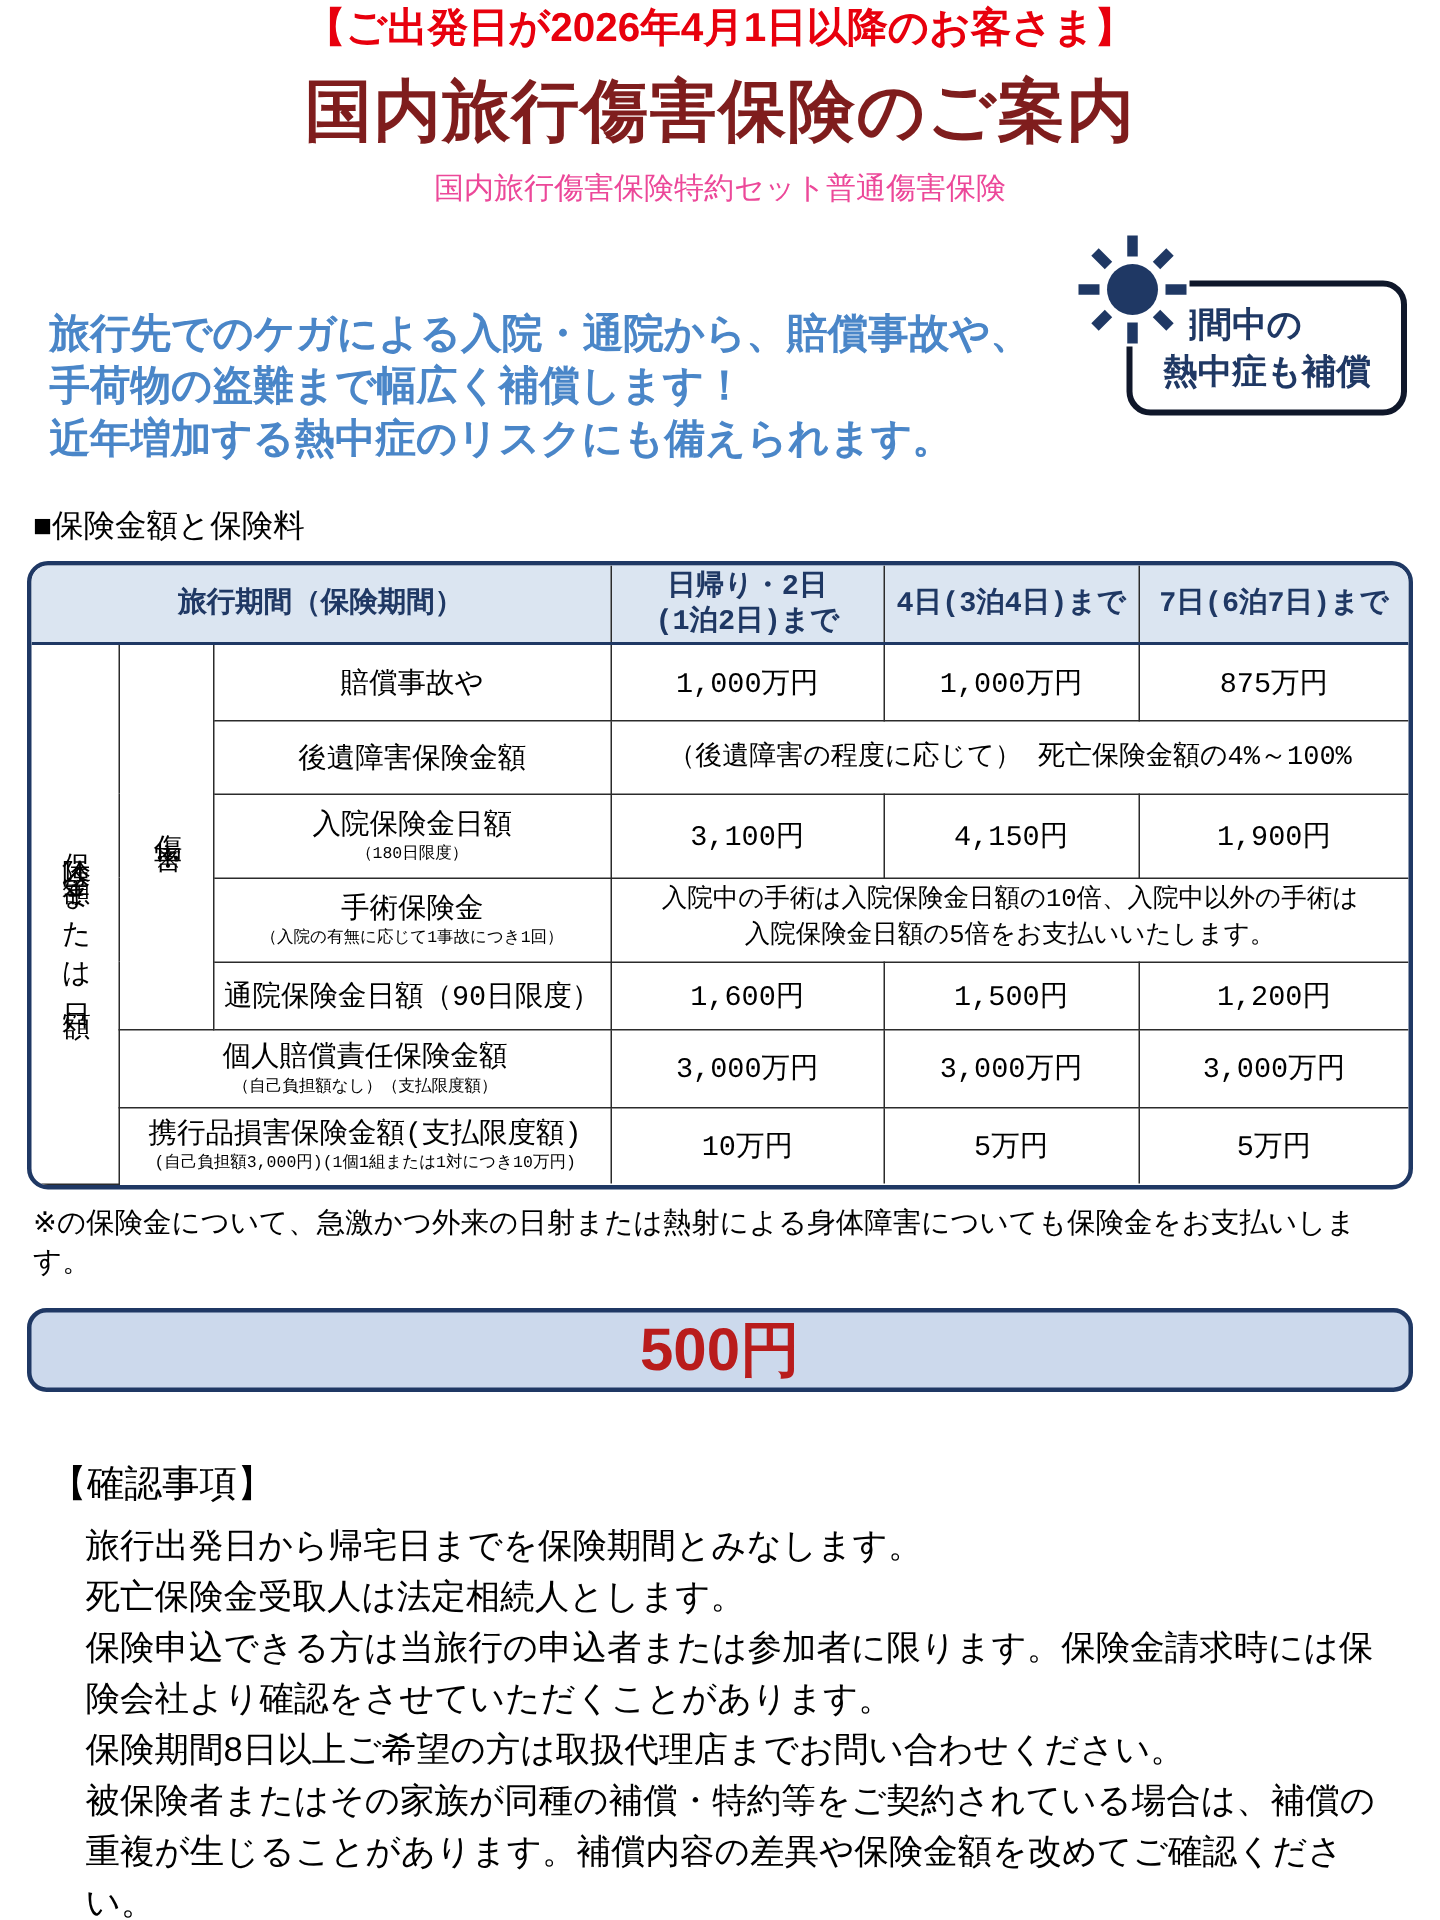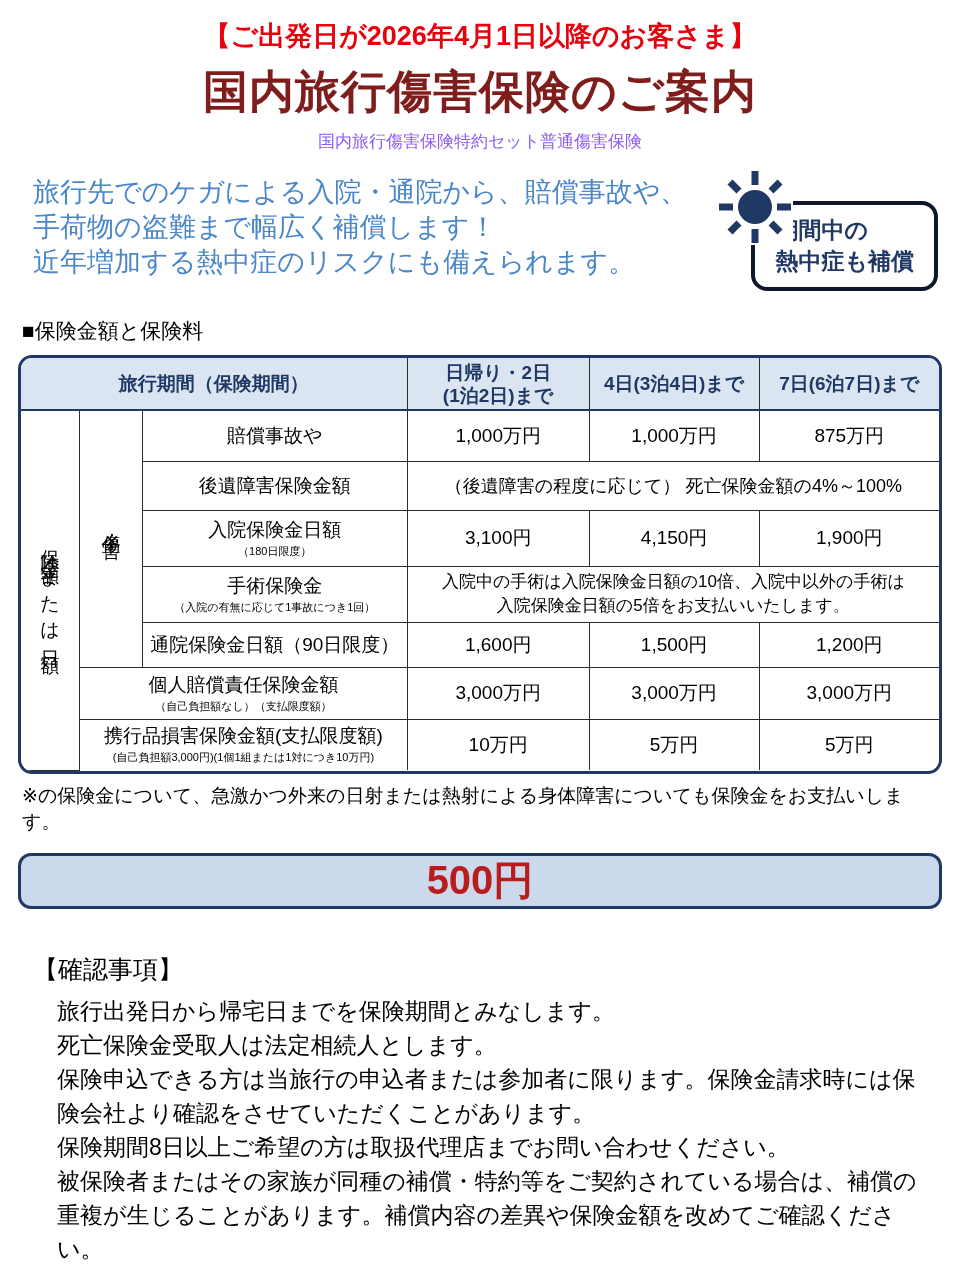--- a/index.html
+++ b/index.html
@@ -3,40 +3,40 @@
 <meta charset="utf-8">
 <style>
   * { margin: 0; padding: 0; box-sizing: border-box; }
   html, body { background: #ffffff; }
   body {
     width: 960px; height: 1280px;
     font-family: "Liberation Sans", "DejaVu Sans", sans-serif;
     color: #000;
     overflow: hidden;
   }
-  .page { width: 960px; height: 1280px; padding-top: 18px; position: relative; }
+  .page { width: 960px; height: 1280px; position: relative; }
 
   
   .notice-red {
     text-align: center; color: #e8000d; font-weight: bold;
     font-size: 27px; letter-spacing: 0px;
   }
   .main-title {
     text-align: center; color: #7f1d1d; font-weight: 900;
     font-size: 45px; margin-top: 8px; letter-spacing: 1px;
   }
   .sub-title {
-    text-align: center; color: #8b5cf6; font-size: 17px; margin-top: 8px;
+    text-align: center; color: #ec4899; font-size: 20px; margin-top: 8px;
   }
 
   
   .intro-row { display: flex; margin-top: 22px; padding: 0 20px 0 33px; }
   .intro-text {
-    color: #4a86c8; font-weight: normal; font-size: 27px;
-    line-height: 35px; white-space: pre-line; flex: 1;
+    color: #4a86c8; font-weight: bold; font-size: 27px;
+    line-height: 35px; white-space: pre-line; flex: 1; margin-top: 44px;
   }
   .badge-wrap { position: relative; margin-top: 26px; margin-right: 2px; align-self: flex-start; }
   .heat-badge {
     border: 4px solid #0f172a; border-radius: 16px;
     padding: 10px 20px; min-width: 178px;
     color: #1f3864; font-weight: bold; font-size: 23px; line-height: 31px;
     text-align: left; white-space: pre-line; background: #fff;
   }
   .sun-icon-box {
     position: absolute; top: -32px; left: -34px;
@@ -44,21 +44,21 @@
   }
 
   
   .section-title { font-size: 21px; color: #000; margin: 26px 0 10px 22px; font-weight: normal; }
 
   
   .table-frame {
     margin: 0 18px; border: 3px solid #1f3864; border-radius: 14px;
     overflow: hidden; background: #fff;
   }
-  table.ins { border-collapse: collapse; width: 100%; table-layout: fixed; }
+  table.ins { border-collapse: collapse; width: 100%; table-layout: fixed; font-family: Liberation Mono, monospace; }
   table.ins td, table.ins th { border: 1px solid #2b2b2b; text-align: center; vertical-align: middle; padding: 2px 4px; }
   table.ins tr > *:first-child { border-left: none; }
   table.ins tr > *:last-child { border-right: none; }
   table.ins tr.hdr > * { border-top: none; }
   table.ins tr:last-child > * { border-bottom: none; }
   tr.hdr th {
     background: #dbe5f1; color: #1f3864; font-weight: bold; font-size: 19px;
     height: 52px; line-height: 23px; white-space: pre-line; border-bottom: 2px solid #1f3864;
   }
   td.vside {

